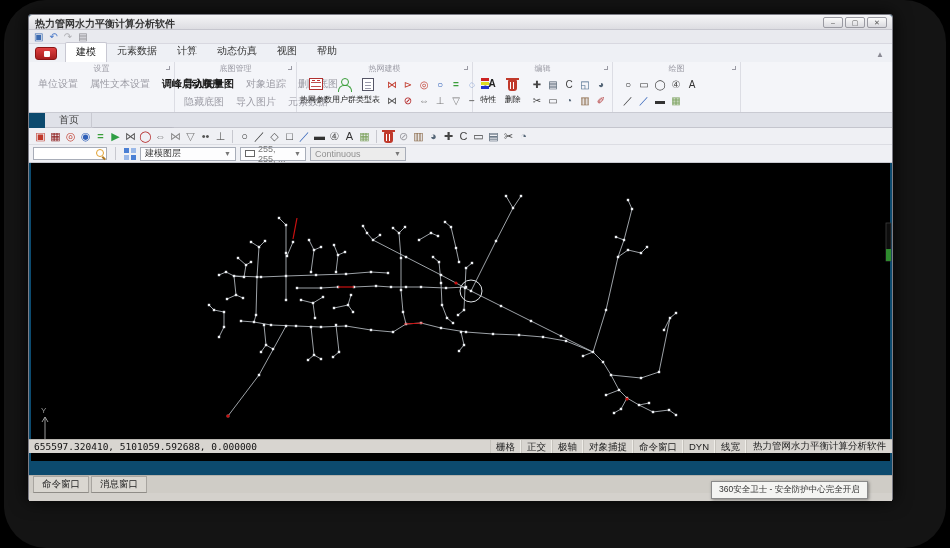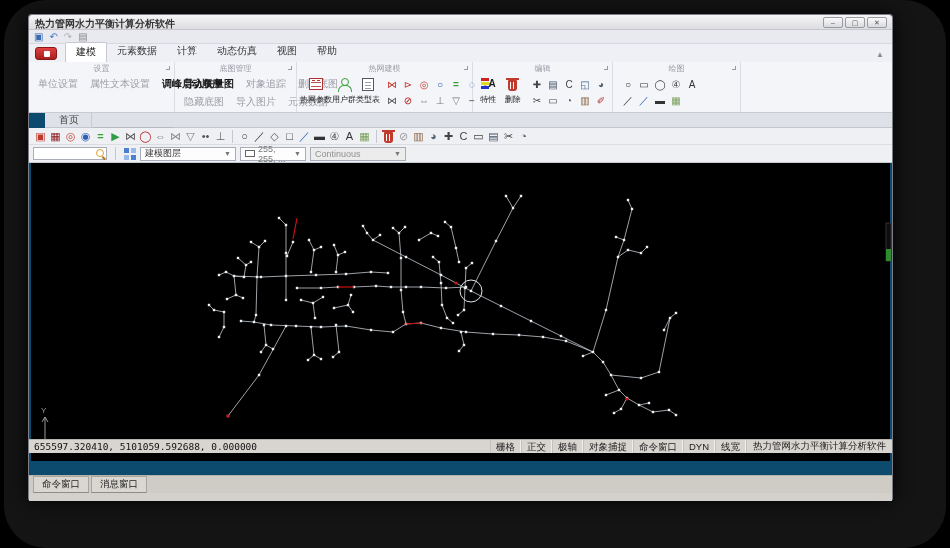--- a/index.html
+++ b/index.html
@@ -705,14 +705,17 @@
       </div>
     <span id="sb-applabel">热力管网水力平衡计算分析软件</span>
   </div>
 
   <div id="dockrow">
       <div class="dock-tab">命令窗口</div>
       <div class="dock-tab">消息窗口</div>
     </div>
   <div id="filler"></div>
 
+  <div id="popup360">
+    <span>360安全卫士 - 安全防护中心完全开启</span>
+  </div>
 
 </div>
 
 </body></html>

